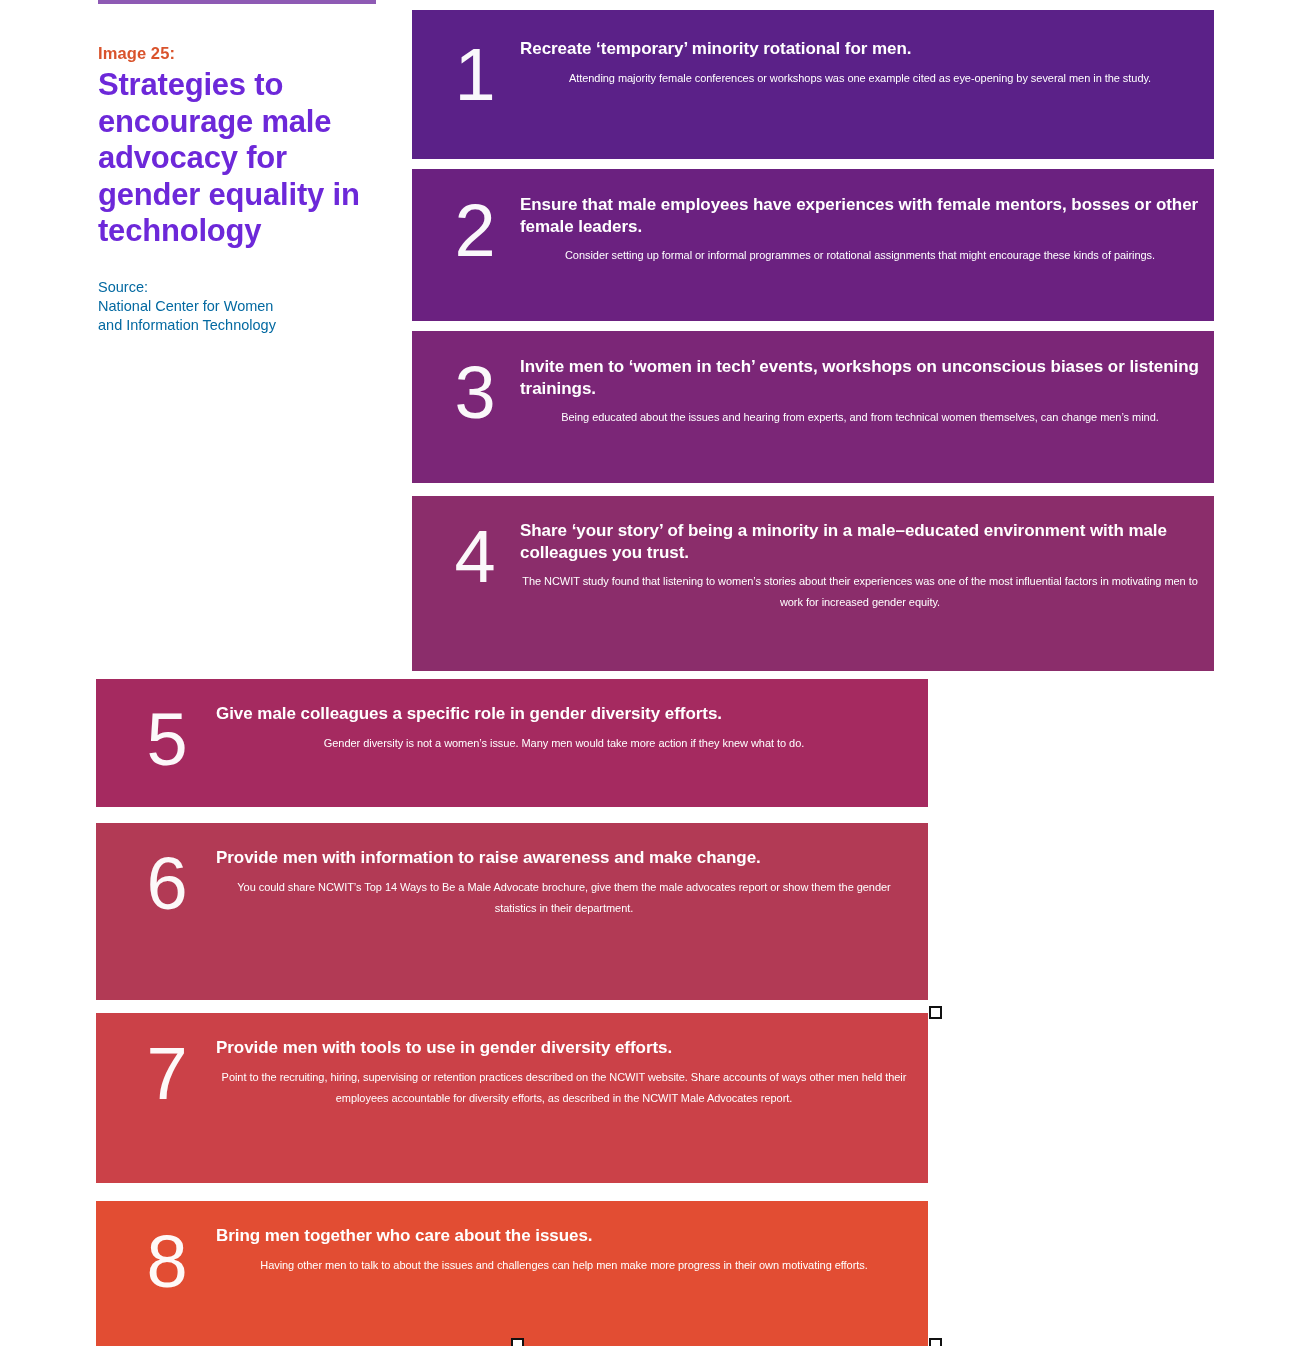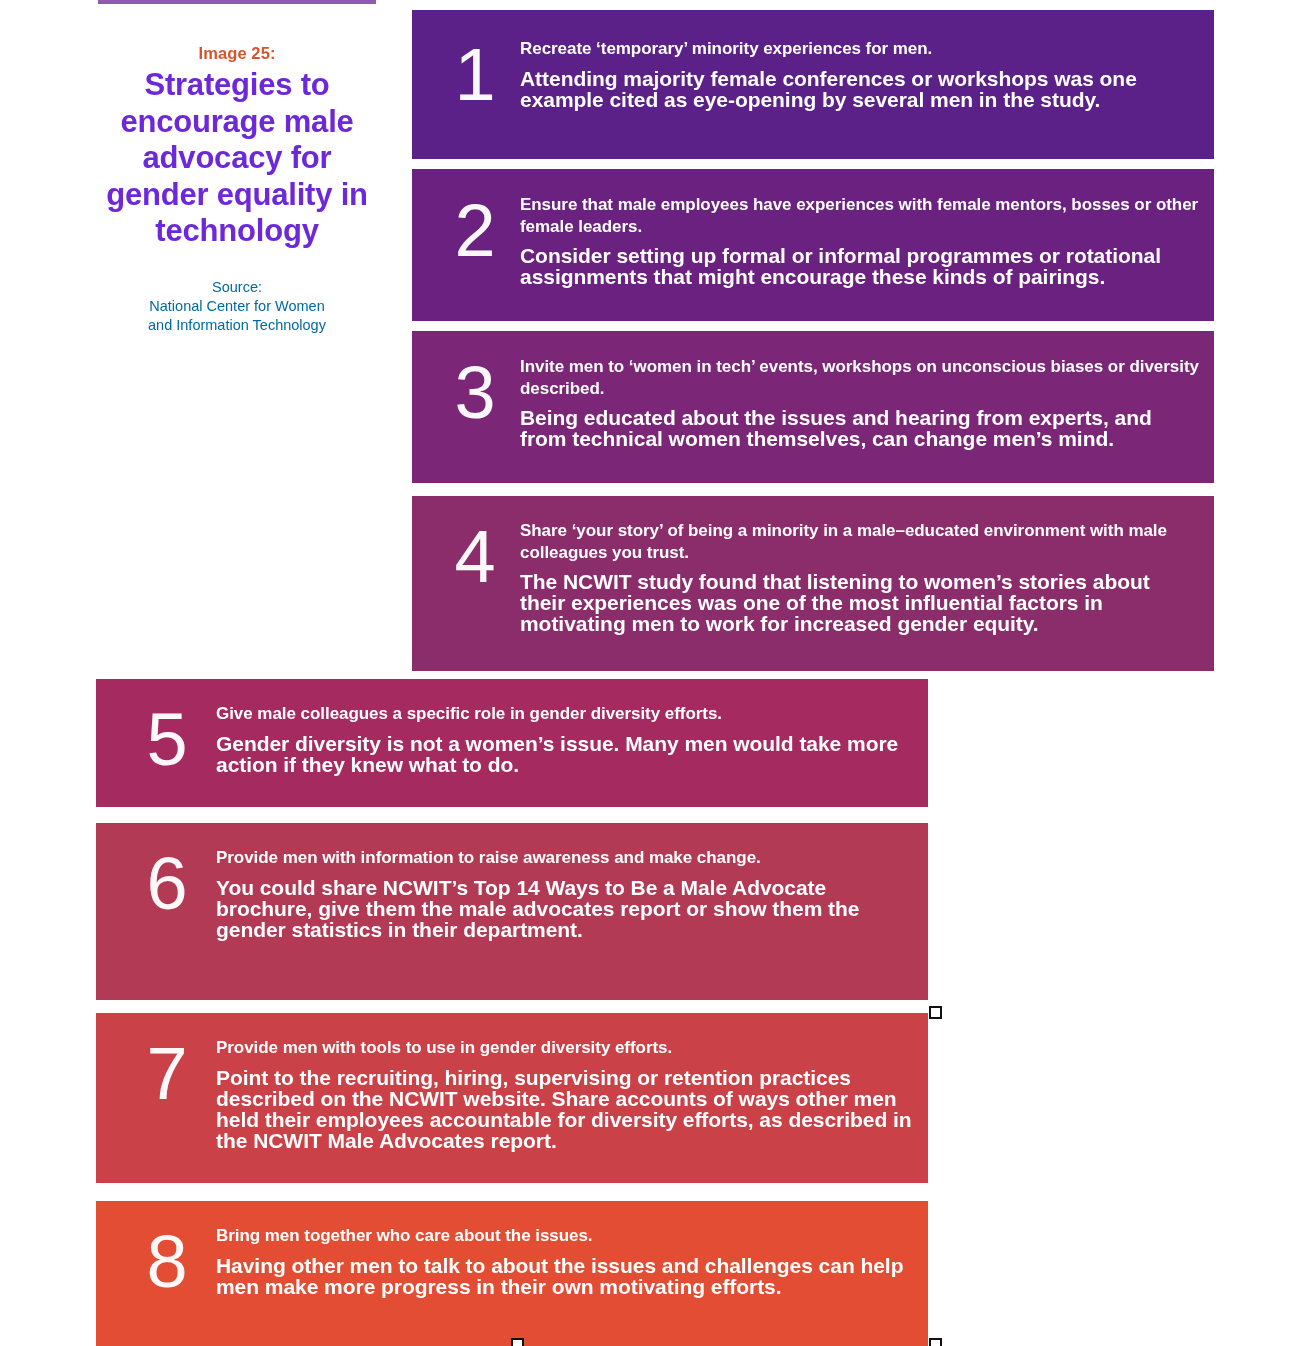--- a/index.html
+++ b/index.html
@@ -19,21 +19,21 @@
     height: 1346px;
     background: #ffffff;
   }
 
   
   #title-block {
     position: absolute;
     left: 98px;
     top: 0px;
     width: 278px;
-    text-align: center;
+    text-align: left;
   }
 
   #title-rule {
     width: 278px;
     height: 4px;
     background: #8e5ab4;
     margin-bottom: 40px;
   }
 
   #image-label {
@@ -83,24 +83,25 @@
 
   .card-title {
     font-size: 17px;
     line-height: 21.5px;
     font-weight: bold;
     letter-spacing: -0.05px;
     margin-bottom: 8px;
   }
 
   .card-desc {
-    font-size: 21px;
+    font-size: 11px;
     line-height: 21px;
-    font-weight: bold;
+    font-weight: normal;
     letter-spacing: -0.05px;
+    text-align: center;
   }
 
   
   .group-a { left: 412px; width: 802px; }
   .group-a .card-number { width: 108px; padding-left: 18px; }
   .group-a .card-body { padding-right: 14px; }
 
   
   .group-b { left: 96px; width: 832px; }
   .group-b .card-number { width: 120px; padding-left: 22px; }
@@ -127,37 +128,37 @@
     <div id="source-block" style="color: #0369a1;">
       <div>Source:</div>
       <div>National Center for Women</div>
       <div>and Information Technology</div>
     </div>
   </div>
 
   <div class="card group-a" style="top: 10px; height: 149px; padding-top: 28px; background: rgb(91, 33, 136);">
     <div class="card-number">1</div>
     <div class="card-body">
-      <div class="card-title">Recreate ‘temporary’ minority experiences for men.</div>
+      <div class="card-title">Recreate ‘temporary’ minority rotational for men.</div>
       <div class="card-desc">Attending majority female conferences or workshops was one example cited as eye-opening by several men in the study.</div>
     </div>
   </div>
 
   <div class="card group-a" style="top: 169px; height: 152px; padding-top: 25px; background: rgb(107, 33, 128);">
     <div class="card-number">2</div>
     <div class="card-body">
       <div class="card-title">Ensure that male employees have experiences with female mentors, bosses or other female leaders.</div>
       <div class="card-desc">Consider setting up formal or informal programmes or rotational assignments that might encourage these kinds of pairings.</div>
     </div>
   </div>
 
   <div class="card group-a" style="top: 331px; height: 152px; padding-top: 25px; background: rgb(123, 38, 119);">
     <div class="card-number">3</div>
     <div class="card-body">
-      <div class="card-title">Invite men to ‘women in tech’ events, workshops on unconscious biases or diversity described.</div>
+      <div class="card-title">Invite men to ‘women in tech’ events, workshops on unconscious biases or listening trainings.</div>
       <div class="card-desc">Being educated about the issues and hearing from experts, and from technical women themselves, can change men’s mind.</div>
     </div>
   </div>
 
   <div class="card group-a" style="top: 496px; height: 175px; padding-top: 24px; background: rgb(139, 45, 107);">
     <div class="card-number">4</div>
     <div class="card-body">
       <div class="card-title">Share ‘your story’ of being a minority in a male–educated environment with male colleagues you trust.</div>
       <div class="card-desc">The NCWIT study found that listening to women’s stories about their experiences was one of the most influential factors in motivating men to work for increased gender equity.</div>
     </div>

